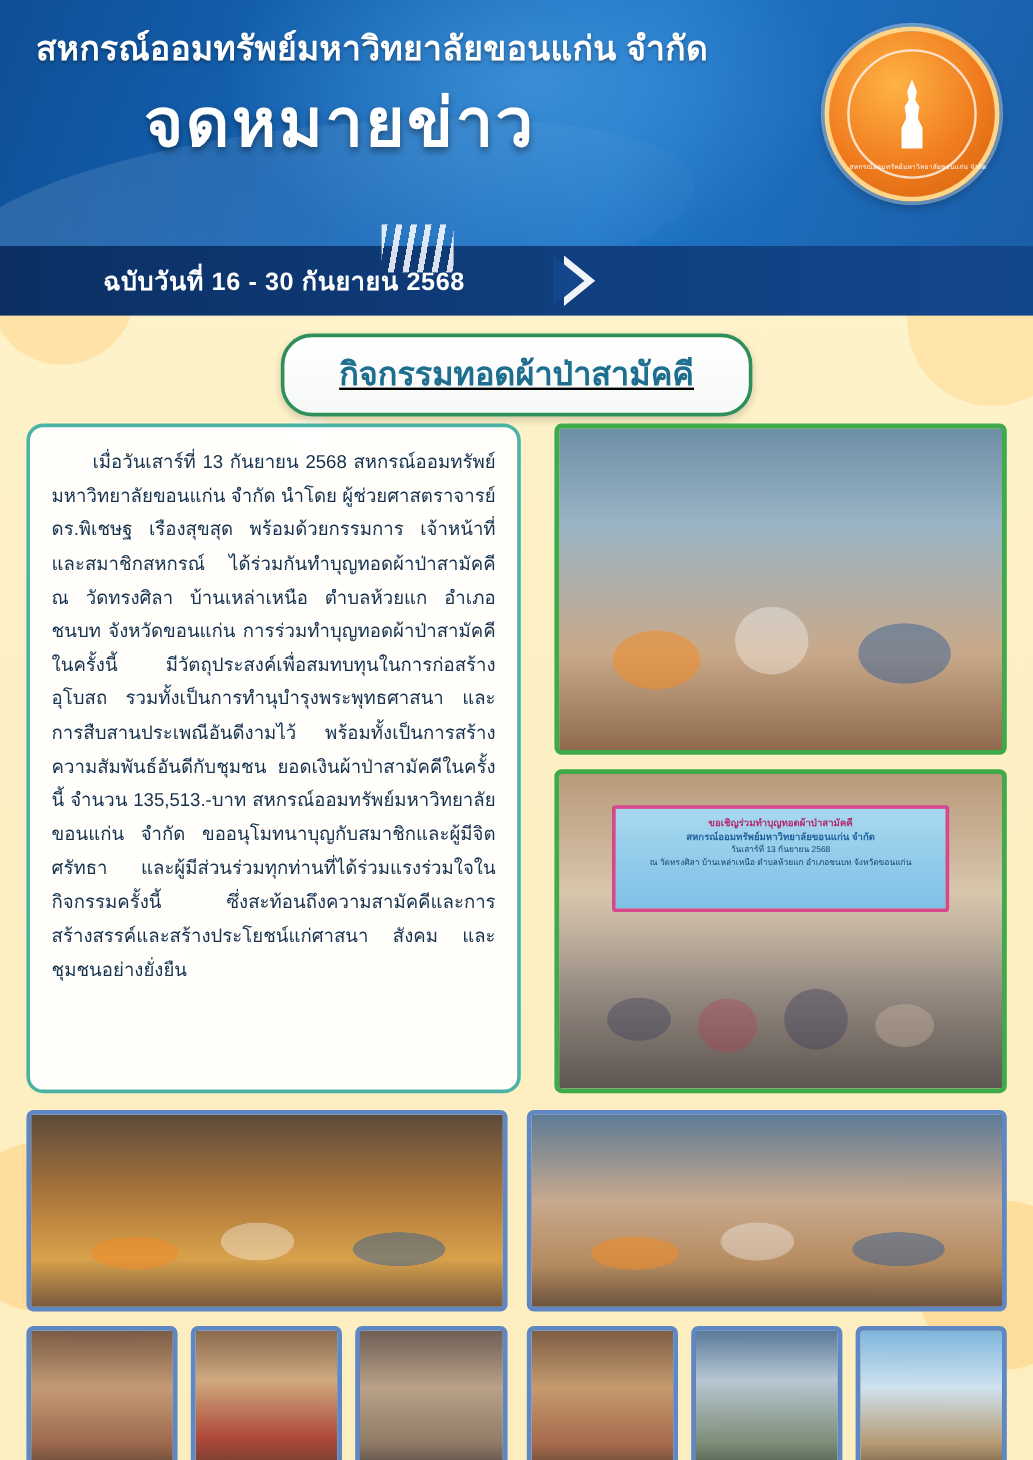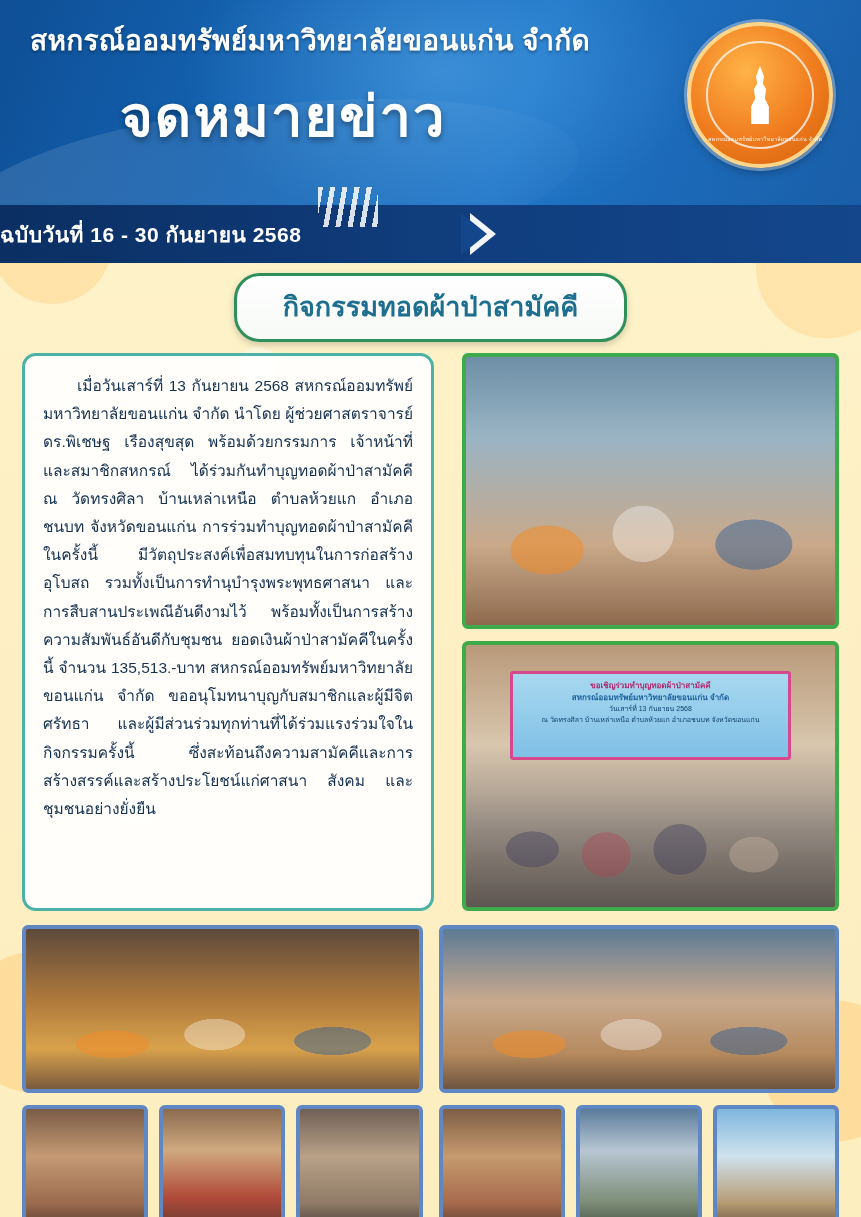--- a/index.html
+++ b/index.html
@@ -76,21 +76,21 @@
     color: #ffffff;
     font-size: 28px;
     font-weight: bold;
     letter-spacing: 0.3px;
     text-shadow: 0 2px 3px rgba(0,0,0,0.35);
     white-space: nowrap;
   }
   .main-title {
     position: absolute;
     left: 120px;
-    top: 72px;
+    top: 58px;
     color: #ffffff;
     font-size: 56px;
     font-weight: bold;
     letter-spacing: 2px;
     text-shadow: 0 3px 6px rgba(0,0,0,0.4);
     white-space: nowrap;
   }
   .logo {
     position: absolute;
     right: 28px;
@@ -137,20 +137,21 @@
     position: relative;
     height: 58px;
     background: linear-gradient(90deg, #0b2f63 0%, #103e7e 55%, #14468c 100%);
     display: flex;
     align-items: center;
   }
   .issue-text {
     color: #ffffff;
     font-size: 21px;
     font-weight: bold;
+    margin-left: 86px;
     letter-spacing: 0.5px;
     white-space: nowrap;
   }
   .issue-stripes {
     position: absolute;
     left: 318px;
     top: -18px;
     width: 60px;
     height: 40px;
     background: repeating-linear-gradient(100deg, #ffffff 0 5px, rgba(255,255,255,0) 5px 12px);
@@ -177,23 +178,24 @@
     border-top: 21px solid transparent;
     border-bottom: 21px solid transparent;
     transform: translateX(-9px);
   }
 
   
   .banner-wrap {
     position: relative;
     height: 74px;
     display: flex;
-    align-items: flex-start;
+    align-items: flex-end;
     justify-content: center;
     margin-top: 10px;
+    text-decoration: underline;
   }
   .banner {
     position: relative;
     background: linear-gradient(180deg, #ffffff 0%, #f6f9f6 100%);
     border: 3px solid #2f8f5b;
     border-radius: 26px 26px 26px 26px;
     padding: 9px 46px 11px 46px;
     box-shadow: 0 3px 7px rgba(0,0,0,0.18);
     color: #1d6e8f;
     font-size: 27px;

